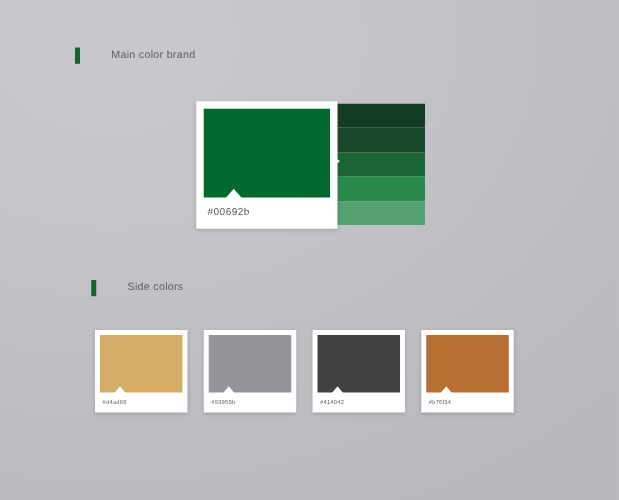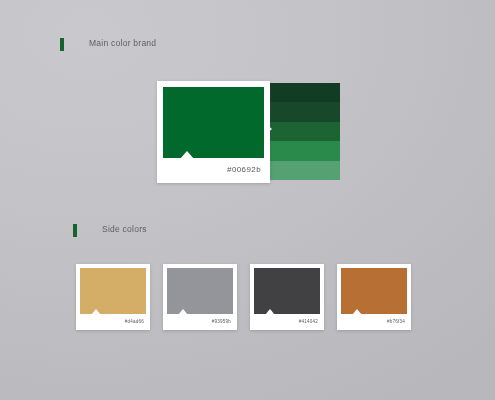--- a/index.html
+++ b/index.html
@@ -58,21 +58,20 @@
     display: flex;
     align-items: flex-start;
   }
 
   
   .swatch-card {
     background: #ffffff;
     box-shadow: 0 1px 3px rgba(80,80,88,0.30);
     position: relative;
     z-index: 2;
-    text-align: right;
   }
 
   
   #main-card {
     width: 113px;
     padding: 6px 6px 0 6px;
     box-sizing: border-box;
   }
   .chip-wrap {
     position: relative;

